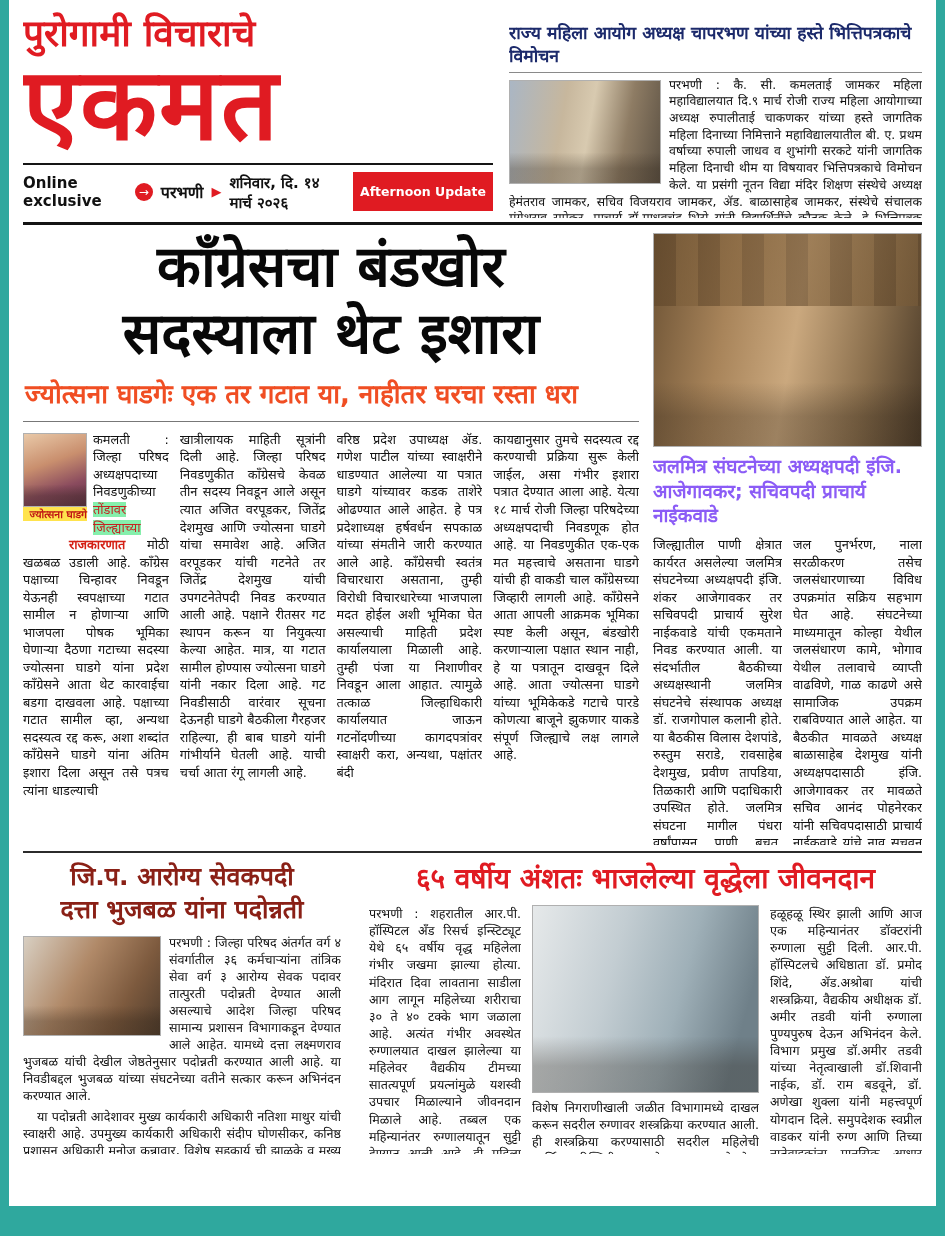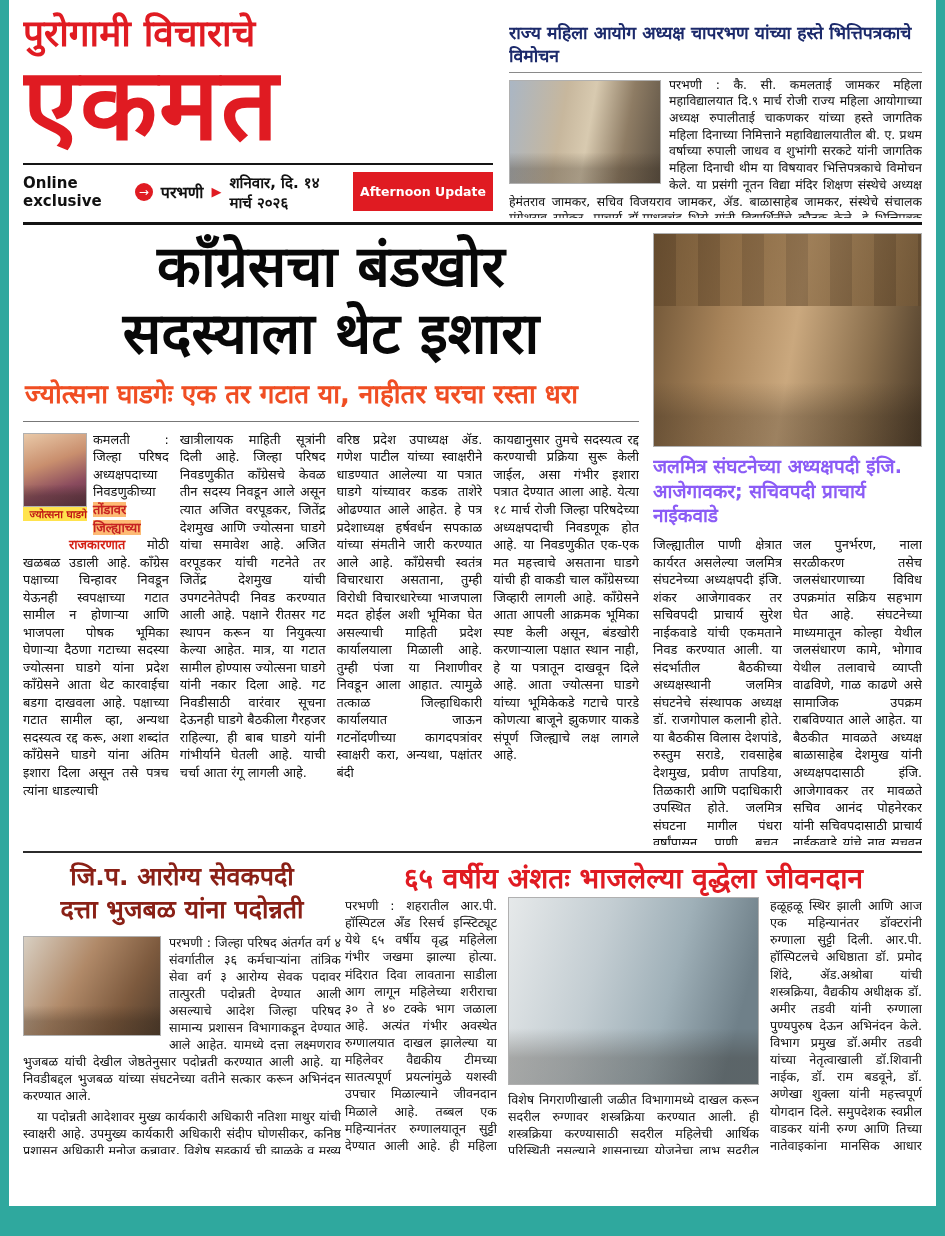--- a/index.html
+++ b/index.html
@@ -37,40 +37,40 @@
   .lead { display: flex; gap: 14px; height: 612px; overflow: hidden; }
   .lead-left { width: 616px; flex: none; }
   .lead-head { font-size: 57px; font-weight: 700; line-height: 1.17; text-align: center; color: #080808; margin-bottom: 8px; }
   .subhead { color: #f04e23; font-size: 26px; font-weight: 800; line-height: 1.25; padding: 4px 0 10px 2px; border-bottom: 1.5px solid #777; margin-bottom: 9px; }
   .body-cols { display: flex; gap: 11px; height: 376px; overflow: hidden; }
   .bcol { flex: 1; font-size: 12.8px; line-height: 1.37; text-align: justify; overflow: hidden; }
 
   .portrait { float: left; width: 64px; margin: 2px 6px 2px 0; }
   .portrait-img { width: 64px; height: 74px; }
   .portrait-cap { background: #ffe34d; color: #c01414; font-size: 10.5px; font-weight: 700; text-align: right; padding: 1px 0; line-height: 1.2; }
-  .hl { background: #fdba74; color: #c62121; font-weight: 700; }
+  .hl { background: #86efac; color: #c62121; font-weight: 400; }
   .redword { color: #d42015; font-weight: 700; margin-left: 46px; }
 
   .lead-right { flex: 1; overflow: hidden; }
   .photo-main { width: 100%; height: 214px; }
   .photo-caption { font-size: 19px; font-weight: 800; line-height: 1.3; margin: 7px 0 8px 0; color: #8b5cf6; }
   .body-cols2 { display: flex; gap: 11px; height: 312px; overflow: hidden; }
 
   .section-rule { height: 2px; background: #2b2b2b; margin: 6px 0 8px 0; }
 
   
-  .bottom { display: flex; gap: 4px; height: 330px; overflow: hidden; }
+  .bottom { display: flex; gap: 28px; height: 330px; overflow: hidden; }
   .bottom-left { width: 318px; flex: none; overflow: hidden; }
   .bl-head { color: #8a2016; font-size: 25px; font-weight: 800; line-height: 1.3; text-align: center; margin-bottom: 8px; }
   .bl-body { font-size: 12.6px; line-height: 1.35; text-align: justify; }
   .bl-body p + p { margin-top: 4px; text-indent: 14px; }
   .bl-photo { float: left; width: 138px; height: 100px; margin: 2px 8px 2px 0; }
 
   .bottom-right { flex: 1; overflow: hidden; }
-  .br-head { color: #e01b22; font-size: 28px; font-weight: 800; text-align: center; line-height: 1.25; margin-bottom: 1px; }
+  .br-head { color: #e01b22; font-size: 28px; font-weight: 800; text-align: center; line-height: 1.25; margin-bottom: 9px; }
   .br-cols { display: flex; gap: 11px; height: 282px; overflow: hidden; }
   .br-colA, .br-colC { width: 152px; flex: none; font-size: 12.6px; line-height: 1.36; text-align: justify; overflow: hidden; }
   .br-colB { flex: 1; font-size: 12.6px; line-height: 1.36; text-align: justify; overflow: hidden; }
   .br-photo { width: 100%; height: 188px; margin-bottom: 6px; }
 
   .footer { border-top: 1px solid #333; margin-top: 8px; padding: 5px 2px 0 2px; font-size: 13px; color: #1a1a1a; }
 
   
   .photo { border: 1px solid #b0b0b0; background-color: #9a8d7a; position: relative; overflow: hidden; }
   .photo::after { content: ""; position: absolute; inset: 0;

